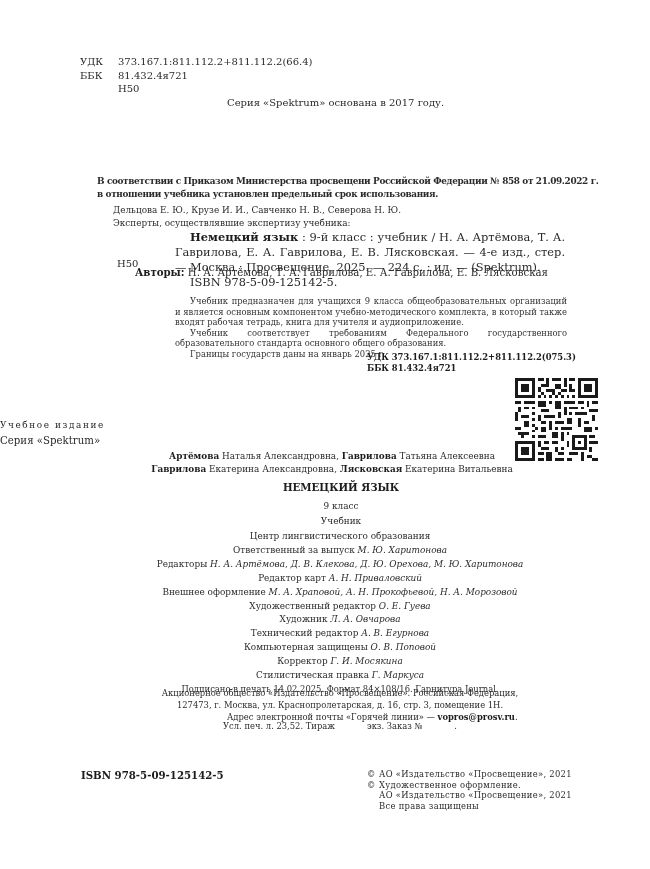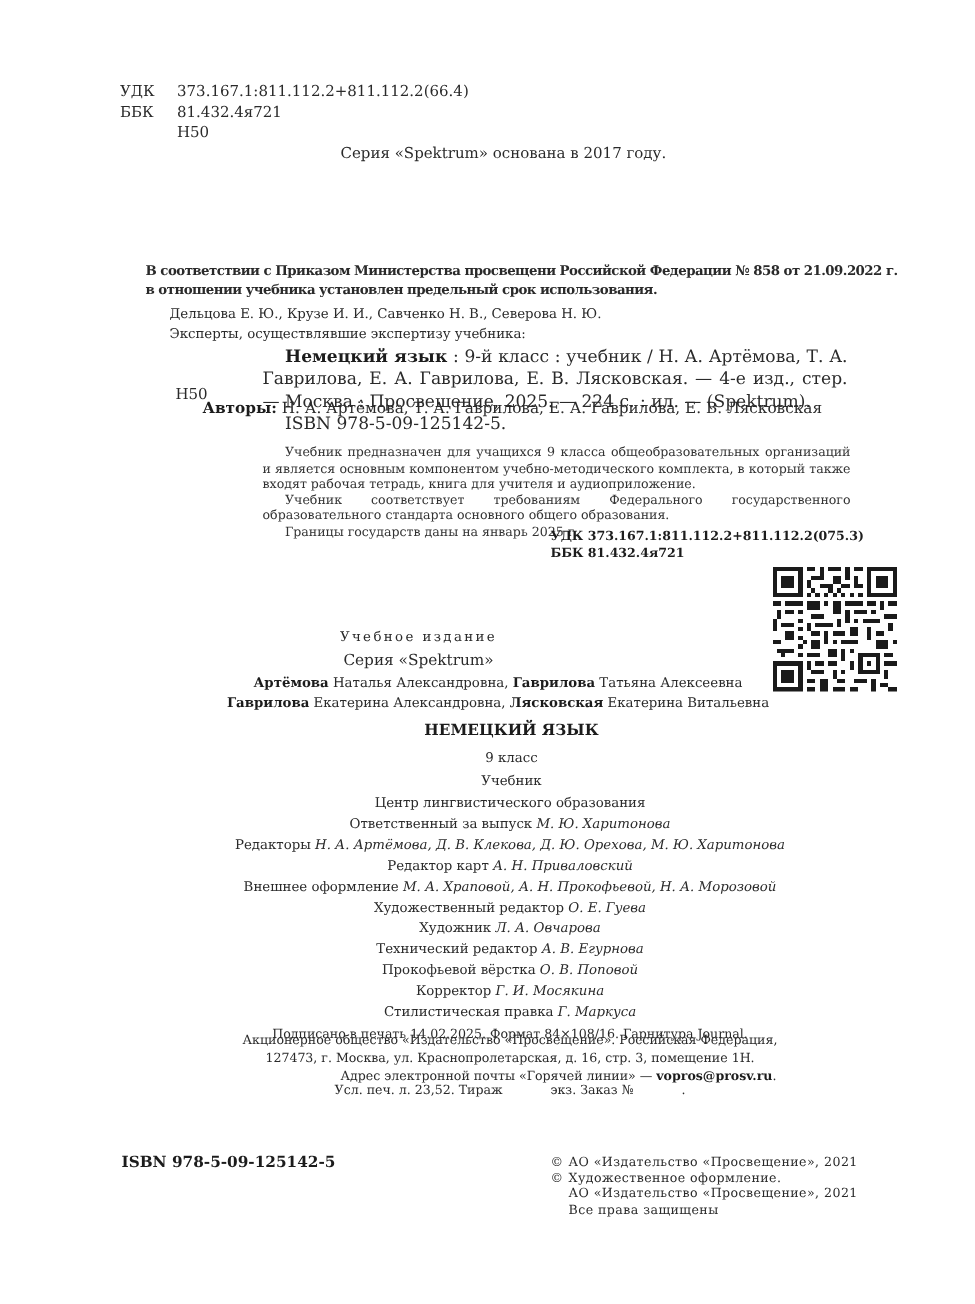--- a/index.html
+++ b/index.html
@@ -8,21 +8,21 @@
     font-family: "DejaVu Serif", "Liberation Serif", serif;
     color: #2a2a2a;
   }
   .abs { position: absolute; white-space: nowrap; }
   .f11 { font-size: 10px; }
   .f10 { font-size: 10.2px; }
   .f9 { font-size: 8.9px; }
   .f8 { font-size: 8.4px; }
   b, .bold { font-weight: bold; color: #1c1c1c; }
   i, .ital { font-style: italic; }
-  .center { left: 0; width: 558px; text-align: center; }
+  .center { left: 0; width: 558px; text-align: left; }
 
   
   .cat-row { display: flex; }
   .cat-label { width: 38px; display: inline-block; }
 
   
   .bib { left: 175px; width: 390px; font-size: 11.4px; line-height: 15px; white-space: normal; text-align: justify; }
   .bib .indent { text-indent: 15px; }
   .annot { left: 175px; width: 392px; font-size: 8.4px; line-height: 10.6px; white-space: normal; text-align: justify; color: #333; }
   .annot p { margin: 0; text-indent: 15px; }
@@ -134,21 +134,21 @@
 
 <div class="abs f9 credits" style="left:0; width:680px; text-align:center; top:530px;">
   <div>Центр лингвистического образования</div>
   <div><span>Ответственный за выпуск </span><i>М. Ю. Харитонова</i></div>
   <div><span>Редакторы </span><i>Н. А. Артёмова, Д. В. Клекова, Д. Ю. Орехова, М. Ю. Харитонова</i></div>
   <div><span>Редактор карт </span><i>А. Н. Приваловский</i></div>
   <div><span>Внешнее оформление </span><i>М. А. Храповой, А. Н. Прокофьевой, Н. А. Морозовой</i></div>
   <div><span>Художественный редактор </span><i>О. Е. Гуева</i></div>
   <div><span>Художник </span><i>Л. А. Овчарова</i></div>
   <div><span>Технический редактор </span><i>А. В. Егурнова</i></div>
-  <div><span>Прокофьевой вёрстка </span><i>О. В. Поповой</i></div>
+  <div><span>Компьютерная защищены </span><i>О. В. Поповой</i></div>
   <div><span>Корректор </span><i>Г. И. Мосякина</i></div>
   <div><span>Стилистическая правка </span><i>Г. Маркуса</i></div>
 </div>
 
 <div class="abs f8" style="left:0; width:680px; text-align:center; top:659px; line-height:12.2px; white-space:pre;">
   <div>Подписано в печать 14.02.2025. Формат 84×108/16. Гарнитура Journal.</div>
   <div>Усл. печ. л. 23,52. Тираж            экз. Заказ №            .</div>
 </div>
 
 <div class="abs f8" style="left:0; width:680px; text-align:center; top:687px; line-height:12.2px;">

